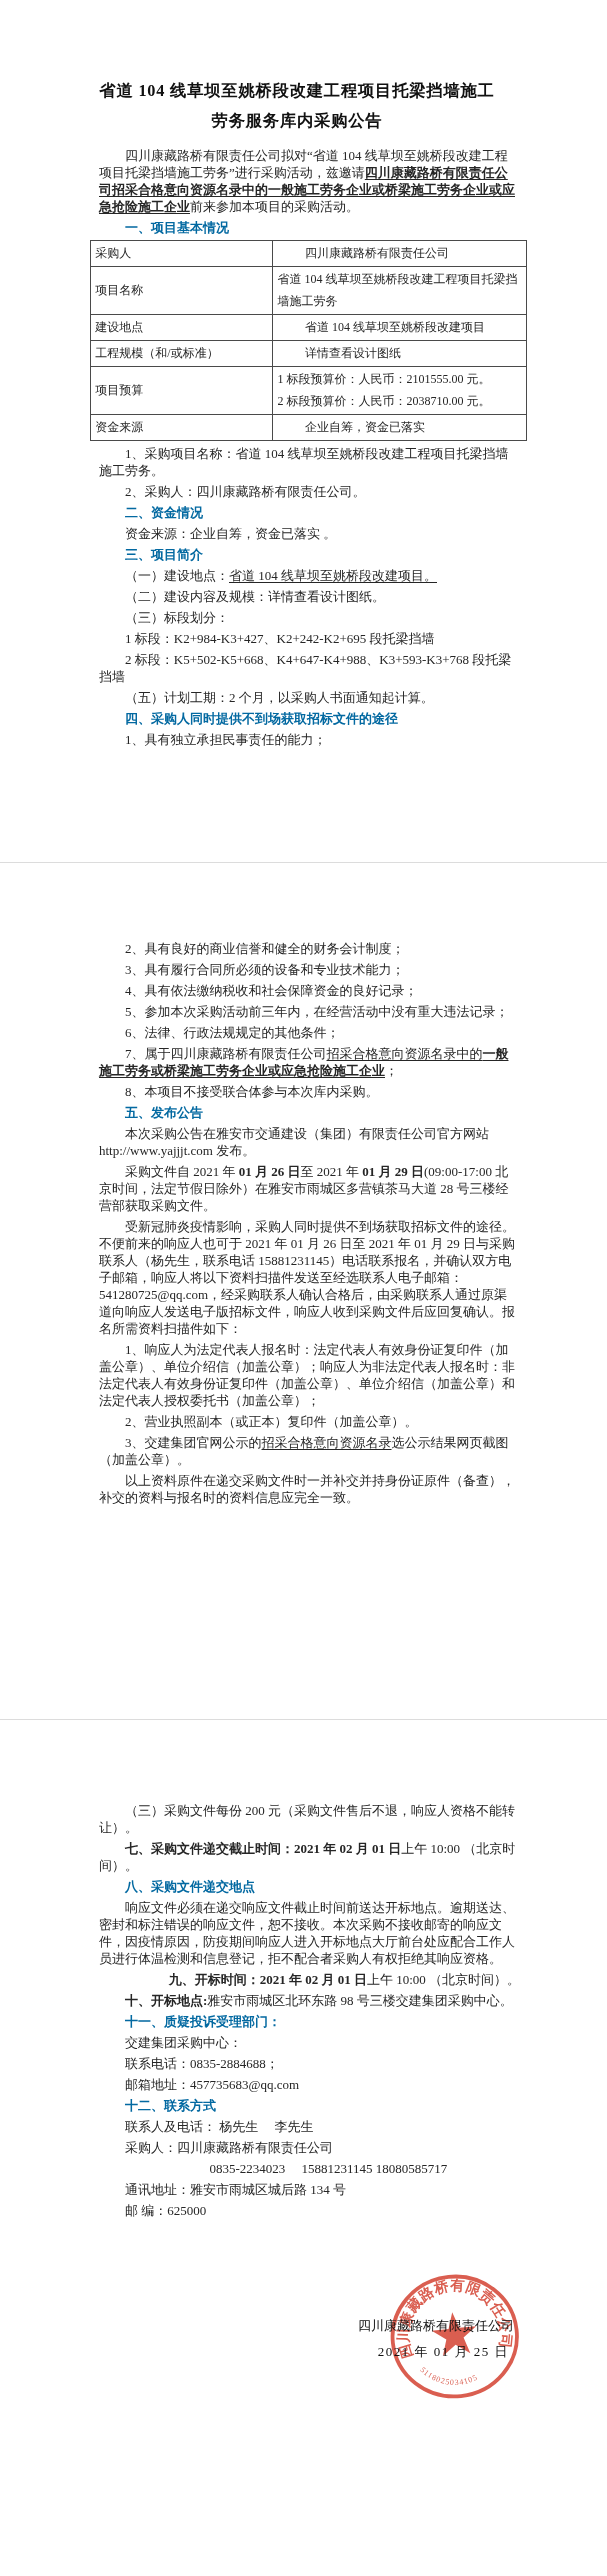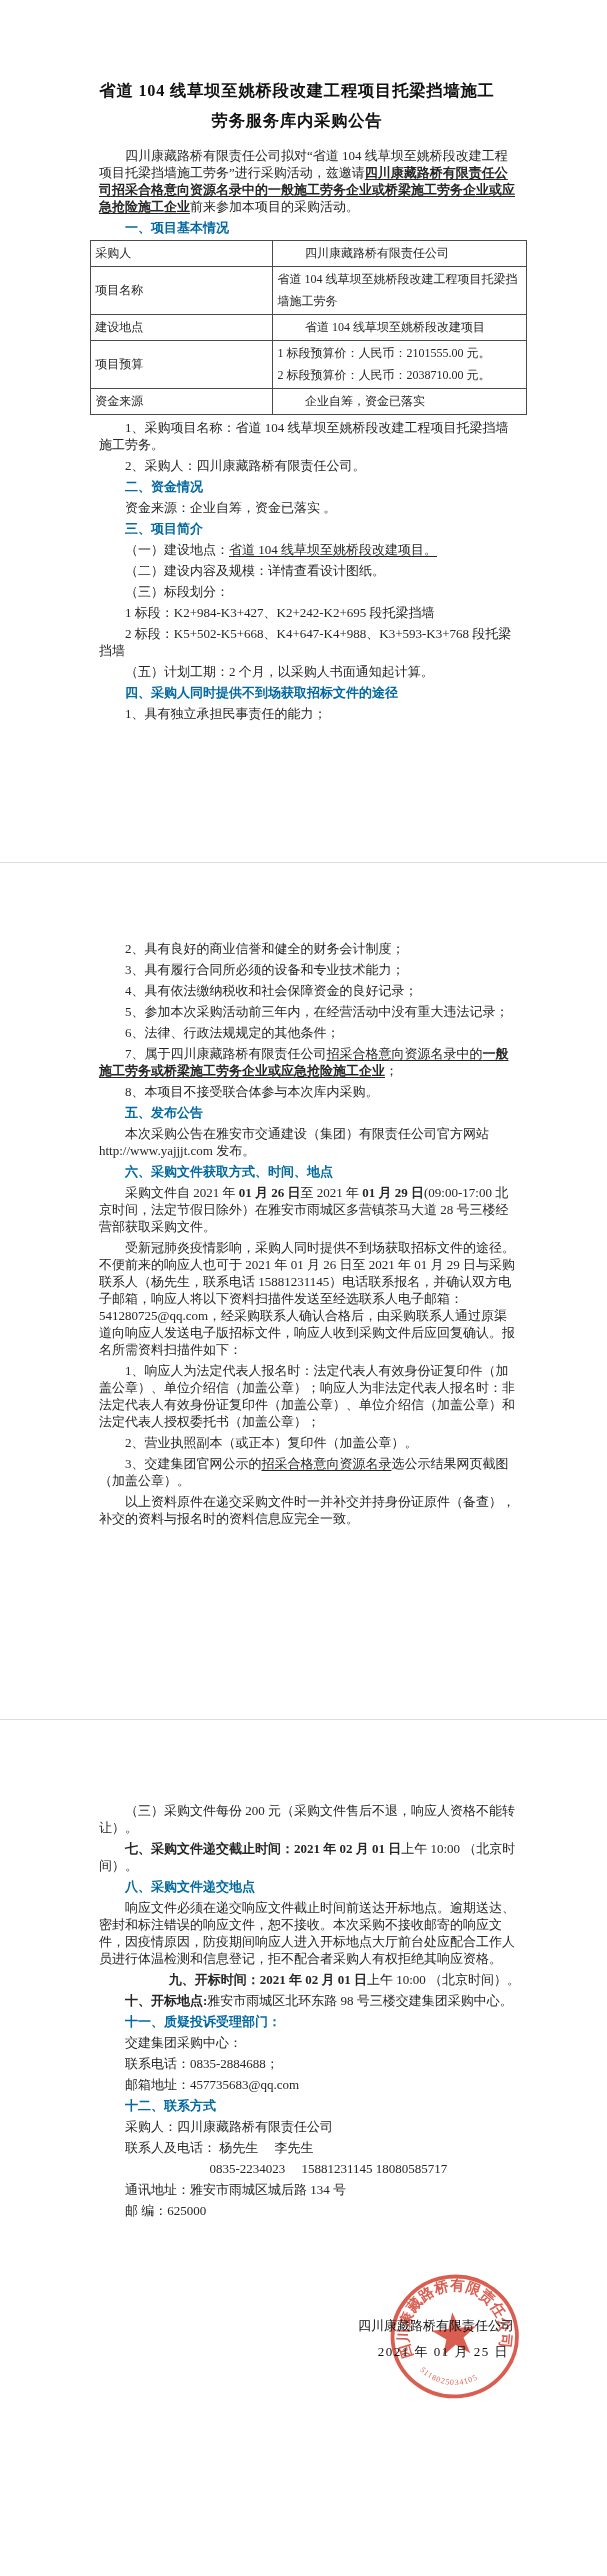--- a/index.html
+++ b/index.html
@@ -58,20 +58,24 @@
       </tr>
       <tr>
         <td class="lbl">项目名称</td>
         <td class="val">省道 104 线草坝至姚桥段改建工程项目托梁挡墙施工劳务</td>
       </tr>
       <tr>
         <td class="lbl">建设地点</td>
         <td class="val ind">省道 104 线草坝至姚桥段改建项目</td>
       </tr>
       <tr>
+        <td class="lbl">工程规模（和/或标准）</td>
+        <td class="val ind">详情查看设计图纸</td>
+      </tr>
+      <tr>
         <td class="lbl">项目预算</td>
         <td class="val">
           <div>1 标段预算价：人民币：2101555.00 元。</div>
           <div>2 标段预算价：人民币：2038710.00 元。</div>
         </td>
       </tr>
       <tr>
         <td class="lbl">资金来源</td>
         <td class="val ind">企业自筹，资金已落实</td>
       </tr>
@@ -100,21 +104,20 @@
   <div class="col">
     <p>2、具有良好的商业信誉和健全的财务会计制度；</p>
     <p>3、具有履行合同所必须的设备和专业技术能力；</p>
     <p>4、具有依法缴纳税收和社会保障资金的良好记录；</p>
     <p>5、参加本次采购活动前三年内，在经营活动中没有重大违法记录；</p>
     <p>6、法律、行政法规规定的其他条件；</p>
     <p><span>7、属于四川康藏路桥有限责任公司</span><span class="u">招采合格意向资源名录中的</span><span class="bu">一般施工劳务或桥梁施工劳务企业或应急抢险施工企业</span><span>；</span></p>
     <p>8、本项目不接受联合体参与本次库内采购。</p>
     <p class="heading">五、发布公告</p>
     <p>本次采购公告在雅安市交通建设（集团）有限责任公司官方网站 http://www.yajjjt.com 发布。</p>
-    <p class="heading">六、采购文件获取方式、时间、地点</p>
     <p><span>采购文件自 2021 年 </span><span class="b">01 月 26 日</span><span>至 2021 年 </span><span class="b">01 月 29 日</span><span>(09:00-17:00 北京时间，法定节假日除外）在雅安市雨城区多营镇茶马大道 28 号三楼经营部获取采购文件。</span></p>
     <p>受新冠肺炎疫情影响，采购人同时提供不到场获取招标文件的途径。不便前来的响应人也可于 2021 年 01 月 26 日至 2021 年 01 月 29 日与采购联系人（杨先生，联系电话 15881231145）电话联系报名，并确认双方电子邮箱，响应人将以下资料扫描件发送至经选联系人电子邮箱：541280725@qq.com，经采购联系人确认合格后，由采购联系人通过原渠道向响应人发送电子版招标文件，响应人收到采购文件后应回复确认。报名所需资料扫描件如下：</p>
     <p>1、响应人为法定代表人报名时：法定代表人有效身份证复印件（加盖公章）、单位介绍信（加盖公章）；响应人为非法定代表人报名时：非法定代表人有效身份证复印件（加盖公章）、单位介绍信（加盖公章）和法定代表人授权委托书（加盖公章）；</p>
     <p>2、营业执照副本（或正本）复印件（加盖公章）。</p>
     <p><span>3、交建集团官网公示的</span><span class="u">招采合格意向资源名录</span><span>选公示结果网页截图（加盖公章）。</span></p>
     <p>以上资料原件在递交采购文件时一并补交并持身份证原件（备查），补交的资料与报名时的资料信息应完全一致。</p>
   </div>
 </div>
 
 <div class="sep" style="top:1719px;"></div>
@@ -125,22 +128,22 @@
     <p><span class="b">七、采购文件递交截止时间：</span><span class="b">2021 年 02 月 01 日</span><span>上午 10:00 （北京时间）。</span></p>
     <p class="heading">八、采购文件递交地点</p>
     <p>响应文件必须在递交响应文件截止时间前送达开标地点。逾期送达、密封和标注错误的响应文件，恕不接收。本次采购不接收邮寄的响应文件，因疫情原因，防疫期间响应人进入开标地点大厅前台处应配合工作人员进行体温检测和信息登记，拒不配合者采购人有权拒绝其响应资格。</p>
     <p class="gap-sm"><span class="b">九、开标时间：</span><span class="b">2021 年 02 月 01 日</span><span>上午 10:00 （北京时间）。</span></p>
     <p><span class="b">十、开标地点:</span><span>雅安市雨城区北环东路 98 号三楼交建集团采购中心。</span></p>
     <p class="heading">十一、质疑投诉受理部门：</p>
     <p>交建集团采购中心：</p>
     <p>联系电话：0835-2884688；</p>
     <p>邮箱地址：457735683@qq.com</p>
     <p class="heading">十二、联系方式</p>
+    <p>联系人及电话： 杨先生　 李先生</p>
     <p>采购人：四川康藏路桥有限责任公司</p>
-    <p>联系人及电话： 杨先生　 李先生</p>
     <p class="phone-row">0835-2234023　 15881231145 18080585717</p>
     <p>通讯地址：雅安市雨城区城后路 134 号</p>
     <p>邮  编：625000</p>
   </div>
 </div>
 
 <div class="signature sig-company">四川康藏路桥有限责任公司</div>
 <div class="signature sig-date">2021 年 01 月 25 日</div>
 
 <svg class="seal" width="135" height="134" viewBox="0 0 178 176">

